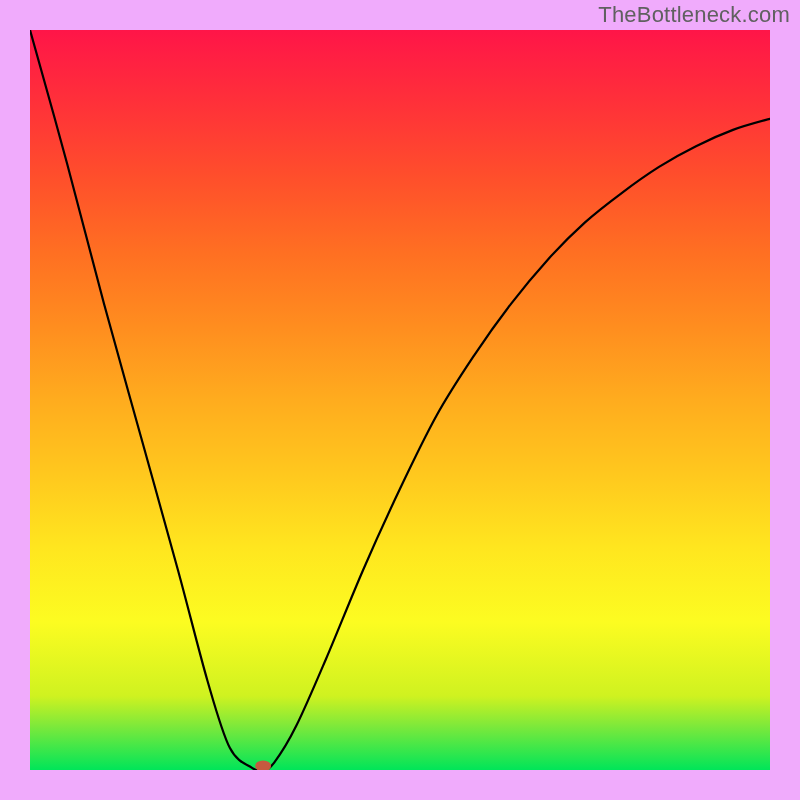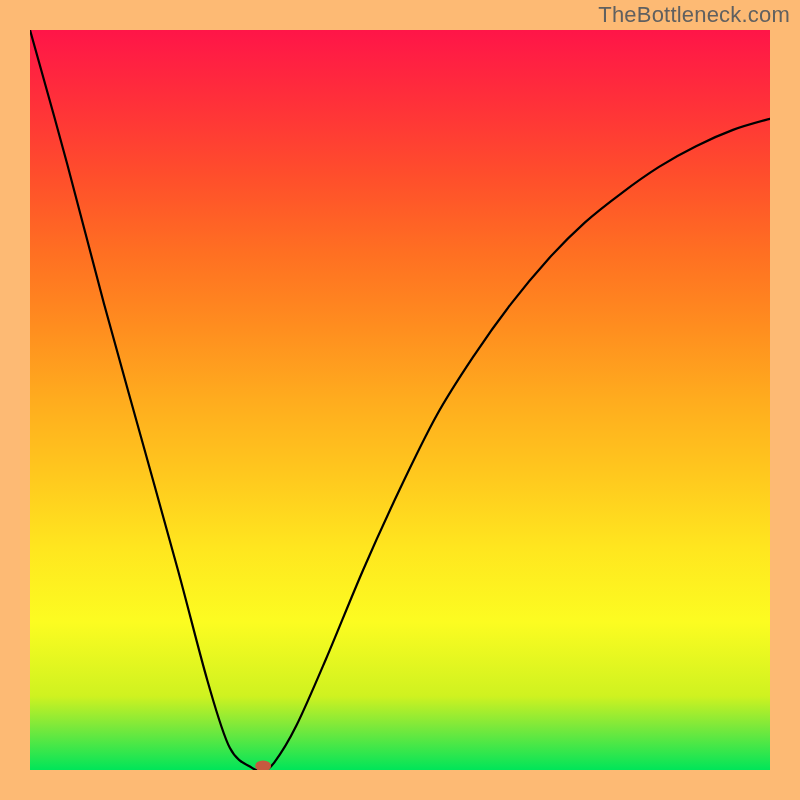--- a/index.html
+++ b/index.html
@@ -8,21 +8,21 @@
     width: 800px;
     height: 800px;
     overflow: hidden;
     background: #000;
     font-family: Arial, Helvetica, sans-serif;
   }
   .frame {
     position: relative;
     width: 800px;
     height: 800px;
-    background: #fdba74;
+    background: #f0abfc;
   }
   .watermark {
     position: absolute;
     top: 2px;
     right: 10px;
     color: #606060;
     font-size: 22px;
     font-weight: 400;
     letter-spacing: 0.2px;
     z-index: 5;

